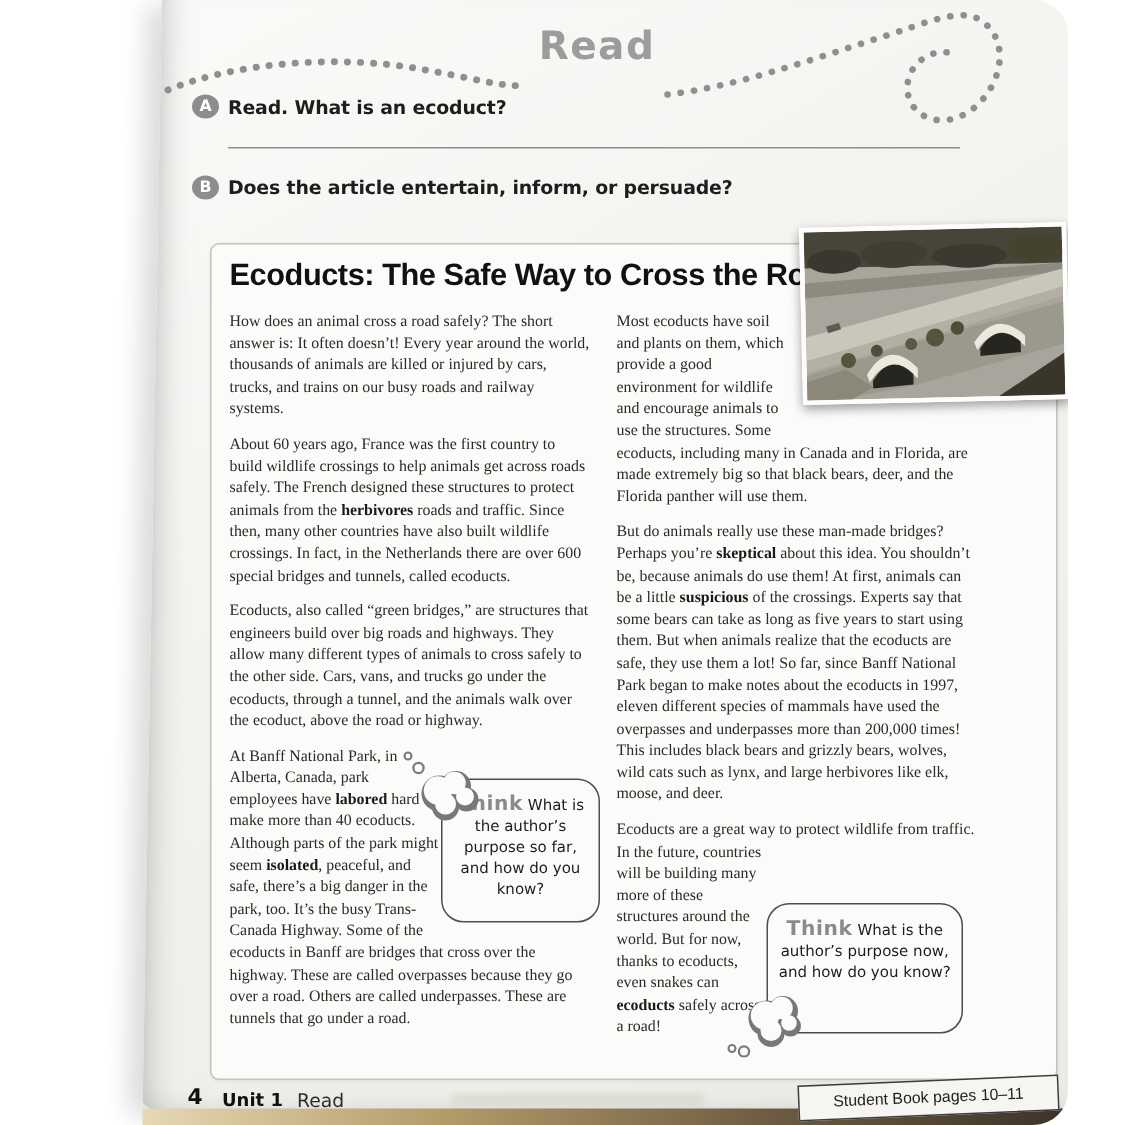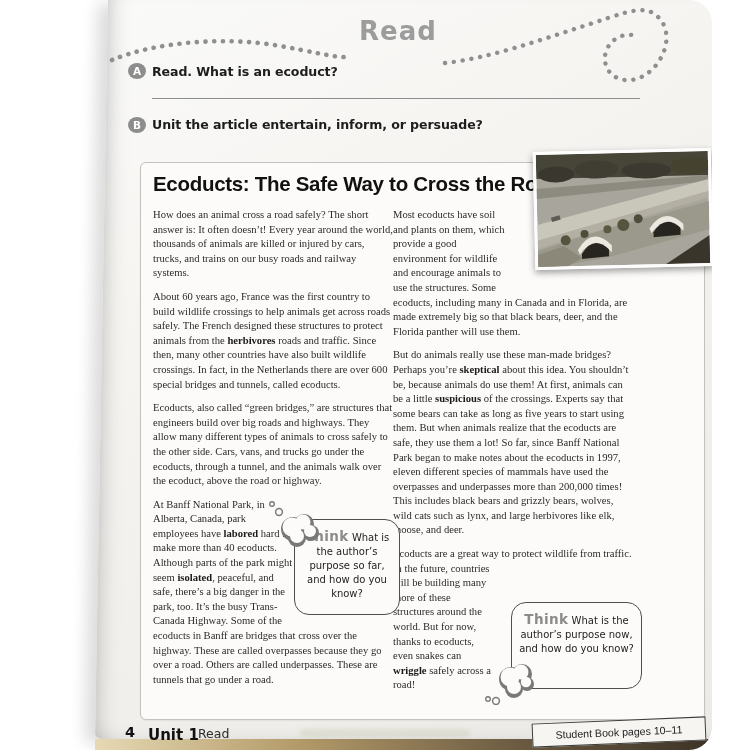--- a/index.html
+++ b/index.html
@@ -25,21 +25,21 @@
          justify-content:center;font-family:"DejaVu Sans",sans-serif;}
   .ex-text{position:absolute;left:57px;color:#1d1d1d;font-weight:bold;font-size:12.6px;
            line-height:19px;font-family:"DejaVu Sans",sans-serif;letter-spacing:-0.1px;}
   .answer-line{position:absolute;left:57px;top:98px;width:488px;border-top:1px solid #8e8e8e;}
   
   .article{position:absolute;left:45px;top:162px;width:563px;height:556px;
            background:#fcfbf9;border:1px solid #c4c2be;border-radius:6px;
            box-shadow:0 1px 2px rgba(0,0,0,.06);}
   .article-title{margin:9px 12px 12px 12px;font-size:20.5px;font-weight:bold;color:#111;
                  letter-spacing:-0.3px;font-family:"Liberation Sans",sans-serif;white-space:nowrap;}
-  .cols{display:flex;margin:0 12px;}
+  .cols{display:flex;margin:0 12px;gap:18px;}
   .col{width:240px;font-family:"Liberation Serif",serif;font-size:10.6px;line-height:14.6px;
        color:#2a2a28;}
   .col p{margin:0 0 9px 0;}
   .col b{font-weight:bold;color:#1a1a18;}
   .spacer{float:right;}
   .spacer-think1{width:100px;height:119px;}
   .spacer-photo{width:122px;height:76px;}
   .spacer-think2{width:140px;height:131px;shape-outside:inset(29px 0 0 0);}
   
   .photo{position:absolute;left:393px;top:-13px;width:172px;height:112px;background:#fff;
@@ -49,21 +49,21 @@
   .think{position:absolute;border:1.4px solid #4e4e4e;border-radius:15px;background:#fcfbf9;
          text-align:center;color:#1d1d1d;font-family:"DejaVu Sans",sans-serif;
          font-size:10px;line-height:14px;padding:9px 7px 6px 7px;box-sizing:border-box;}
   .think-label{font-weight:bold;font-size:13.5px;color:#8b8b8b;letter-spacing:.4px;}
   .think1{left:153px;top:356px;width:106px;height:96px;}
   .think2{left:370px;top:439px;width:131px;height:87px;}
   .cloud{position:absolute;}
   
   .foot-num{position:absolute;left:30px;top:724px;font-weight:bold;font-size:14.5px;color:#111;
             font-family:"DejaVu Sans",sans-serif;}
-  .foot-unit{position:absolute;left:53px;top:726px;font-weight:bold;font-size:15px;color:#111;
+  .foot-unit{position:absolute;left:53px;top:726px;font-weight:bold;font-size:12px;color:#111;
              font-family:"DejaVu Sans",sans-serif;}
   .foot-sec{position:absolute;left:103px;top:726px;font-size:12.5px;color:#2c2c2c;
             font-family:"DejaVu Sans",sans-serif;}
   .ghost{position:absolute;left:205px;top:729px;width:170px;height:8px;
          background:rgba(140,160,110,.16);filter:blur(2px);border-radius:4px;}
   .book-tab{position:absolute;left:437px;top:720px;width:172px;height:22px;
             border:1.2px solid #3c3c3c;background:#f7f5f1;transform:rotate(-2.4deg);
             display:flex;align-items:center;justify-content:center;
             font-size:10.6px;color:#222;font-family:"Liberation Sans",sans-serif;}
 </style>
@@ -81,37 +81,37 @@
       <path d="M350,63 C395,58 445,40 495,24 C520,16 543,6 556,12 C570,19 574,34 570,48 C565,66 548,82 530,80 C513,78 506,62 512,49 C517,38 530,32 541,36" fill="none" stroke="#8f8f8f" stroke-width="4.4" stroke-linecap="round" stroke-dasharray="0.1 8.8"></path>
     </svg>
     <div class="read-title">Read</div>
 
     <span class="badge" style="left:33px;top:63px;">A</span>
     <div class="ex-text" style="top:62px;text-align:right;">Read. What is an ecoduct?</div>
     <div class="answer-line"></div>
 
     <span class="badge" style="left:33px;top:117px;">B</span>
     <div class="ex-text" style="top:115px;">
-      <div>Unit the article entertain, inform, or persuade?</div>
+      <div>Does the article entertain, inform, or persuade?</div>
     </div>
 
     <div class="article">
       <h1 class="article-title">Ecoducts: The Safe Way to Cross the Road</h1>
 
       <div class="cols">
         <div class="col">
           <p>How does an animal cross a road safely? The short answer is: It often doesn’t! Every year around the world, thousands of animals are killed or injured by cars, trucks, and trains on our busy roads and railway systems.</p>
           <p>About 60 years ago, France was the first country to build wildlife crossings to help animals get across roads safely. The French designed these structures to protect animals from the <b>herbivores</b> roads and traffic. Since then, many other countries have also built wildlife crossings. In fact, in the Netherlands there are over 600 special bridges and tunnels, called ecoducts.</p>
           <p>Ecoducts, also called “green bridges,” are structures that engineers build over big roads and highways. They allow many different types of animals to cross safely to the other side. Cars, vans, and trucks go under the ecoducts, through a tunnel, and the animals walk over the ecoduct, above the road or highway.</p>
           <p><span class="spacer spacer-think1"></span>At Banff National Park, in Alberta, Canada, park employees have <b>labored</b> hard to make more than 40 ecoducts. Although parts of the park might seem <b>isolated</b>, peaceful, and safe, there’s a big danger in the park, too. It’s the busy Trans-Canada Highway. Some of the ecoducts in Banff are bridges that cross over the highway. These are called overpasses because they go over a road. Others are called underpasses. These are tunnels that go under a road.</p>
         </div>
         <div class="col">
           <p><span class="spacer spacer-photo"></span>Most ecoducts have soil and plants on them, which provide a good environment for wildlife and encourage animals to use the structures. Some ecoducts, including many in Canada and in Florida, are made extremely big so that black bears, deer, and the Florida panther will use them.</p>
           <p>But do animals really use these man-made bridges? Perhaps you’re <b>skeptical</b> about this idea. You shouldn’t be, because animals do use them! At first, animals can be a little <b>suspicious</b> of the crossings. Experts say that some bears can take as long as five years to start using them. But when animals realize that the ecoducts are safe, they use them a lot! So far, since Banff National Park began to make notes about the ecoducts in 1997, eleven different species of mammals have used the overpasses and underpasses more than 200,000 times! This includes black bears and grizzly bears, wolves, wild cats such as lynx, and large herbivores like elk, moose, and deer.</p>
-          <p><span class="spacer spacer-think2"></span>Ecoducts are a great way to protect wildlife from traffic. In the future, countries will be building many more of these structures around the world. But for now, thanks to ecoducts, even snakes can <b>wriggle</b> safely across a road!</p>
+          <p><span class="spacer spacer-think2"></span>Ecoducts are a great way to protect wildlife from traffic. In the future, countries will be building many more of these structures around the world. But for now, thanks to ecoducts, even snakes can <b>ecoducts</b> safely across a road!</p>
         </div>
       </div>
 
       <div class="photo">
         <svg viewBox="0 0 172 112" preserveAspectRatio="none">
           <rect width="172" height="112" fill="#a8a69c"></rect>
           <rect width="172" height="24" fill="#474538"></rect>
           <ellipse cx="20" cy="20" rx="18" ry="8" fill="#3a382e"></ellipse>
           <ellipse cx="60" cy="16" rx="22" ry="9" fill="#403e33"></ellipse>
           <ellipse cx="110" cy="18" rx="25" ry="8" fill="#3c3a30"></ellipse>

